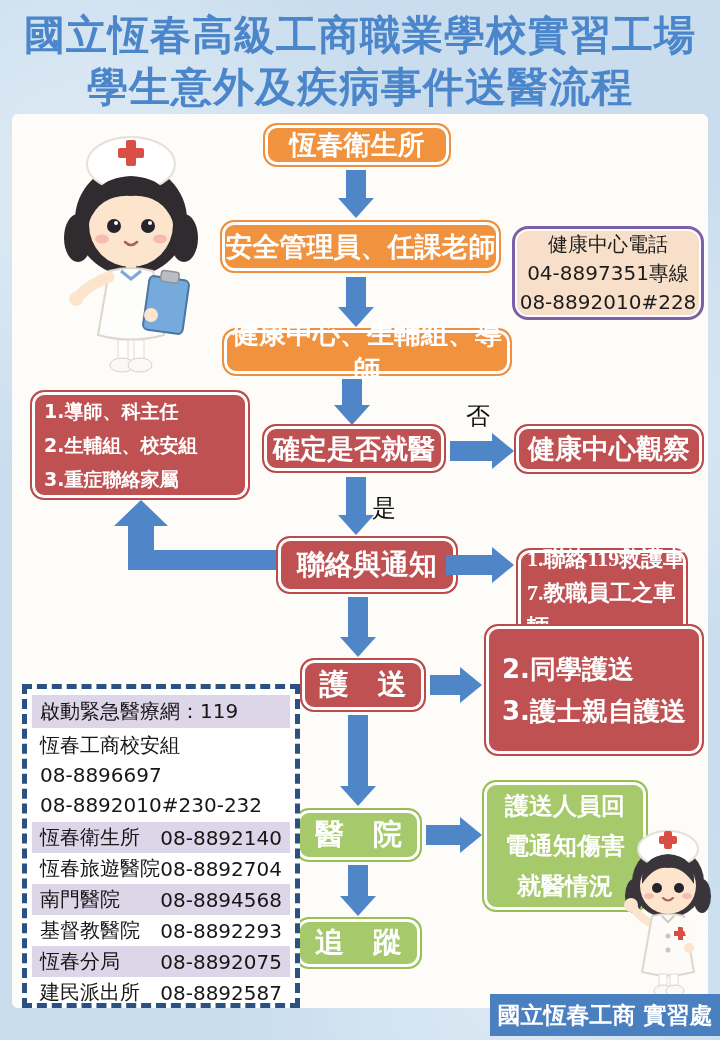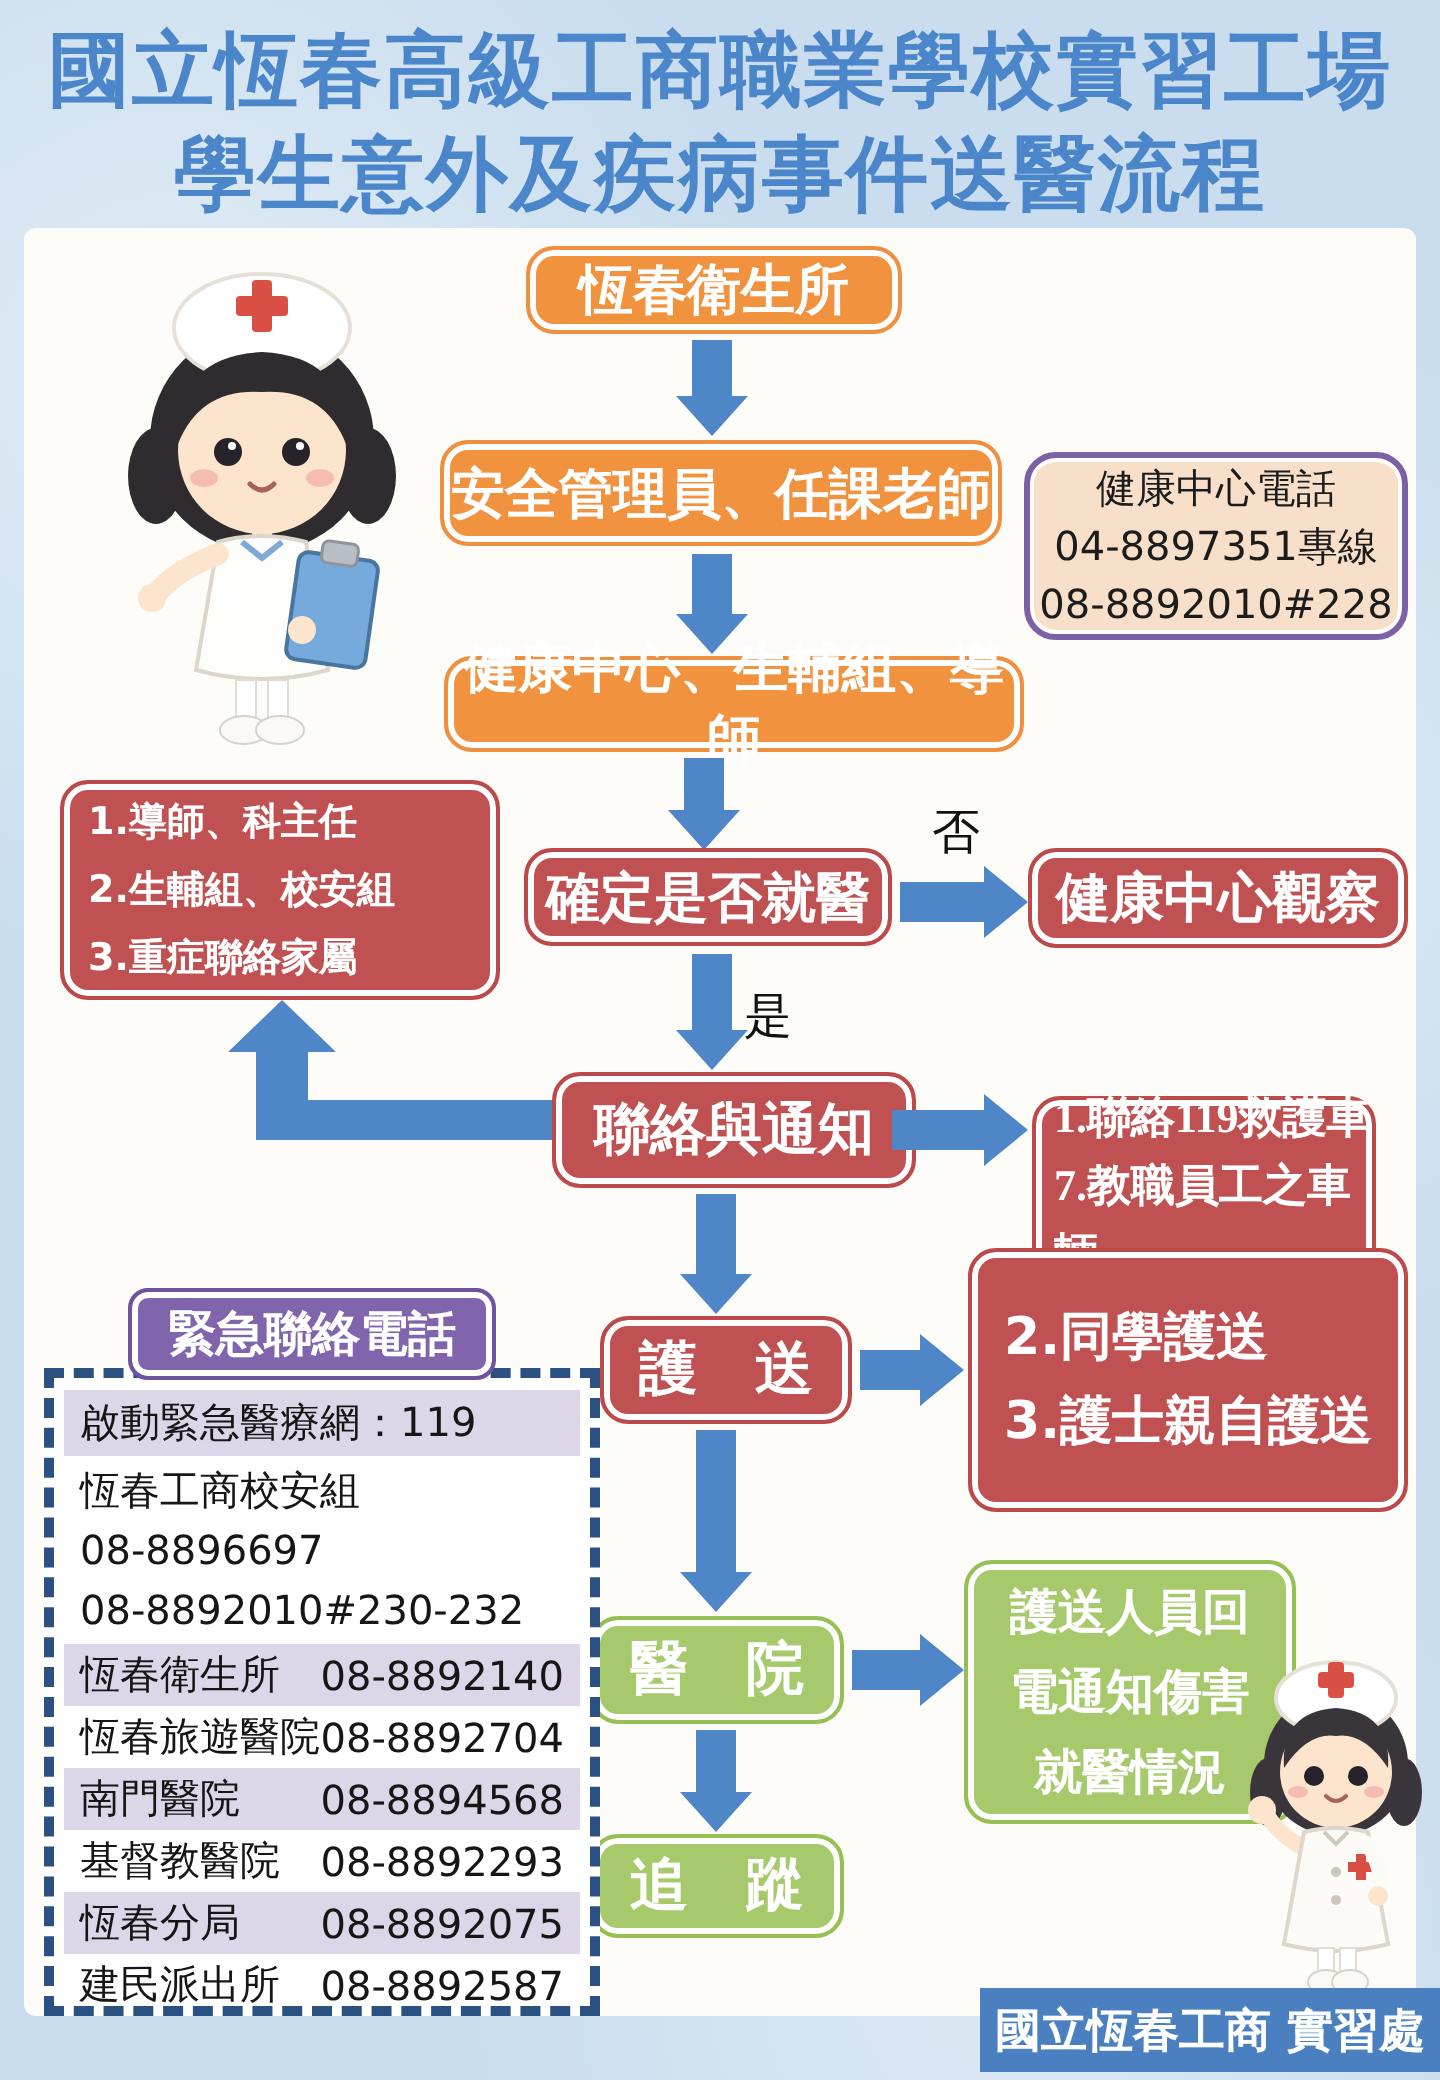--- a/index.html
+++ b/index.html
@@ -173,21 +173,20 @@
   <div class="fbox red listbox" style="left:516px;top:548px;width:172px;height:90px;font-size:22px;line-height:34px;padding-left:9px;font-family:Liberation Serif, serif;">
     <div>1.聯絡119救護車</div>
     <div>7.教職員工之車輛</div>
   </div>
 
   <div class="varrow" style="left:338px;top:597px;">
     <div class="shaft" style="height:40px;"></div>
       <div class="head"></div>
   </div>
 
-  <div class="purplehdr" style="left:64px;top:644px;width:184px;height:46px;">緊急聯絡電話</div>
 
   <div class="dashpanel">
     <div class="hotline">啟動緊急醫療網：119</div>
     <div class="unitblock">
       <div>恆春工商校安組</div>
       <div>08-8896697</div>
       <div>08-8892010#230-232</div>
     </div>
     <div class="prow lav">
       <span>恆春衛生所</span>

